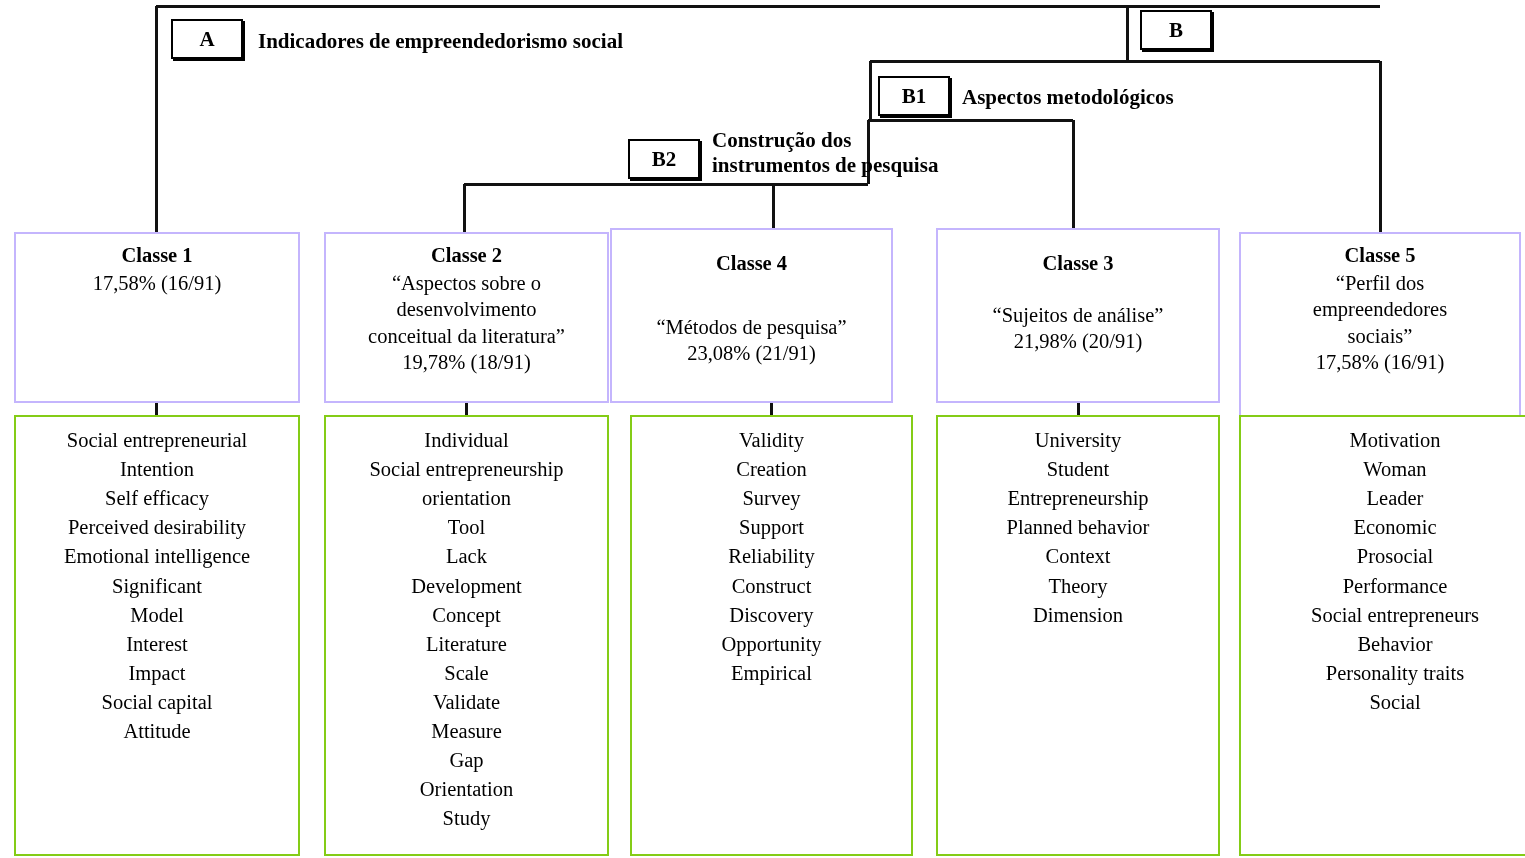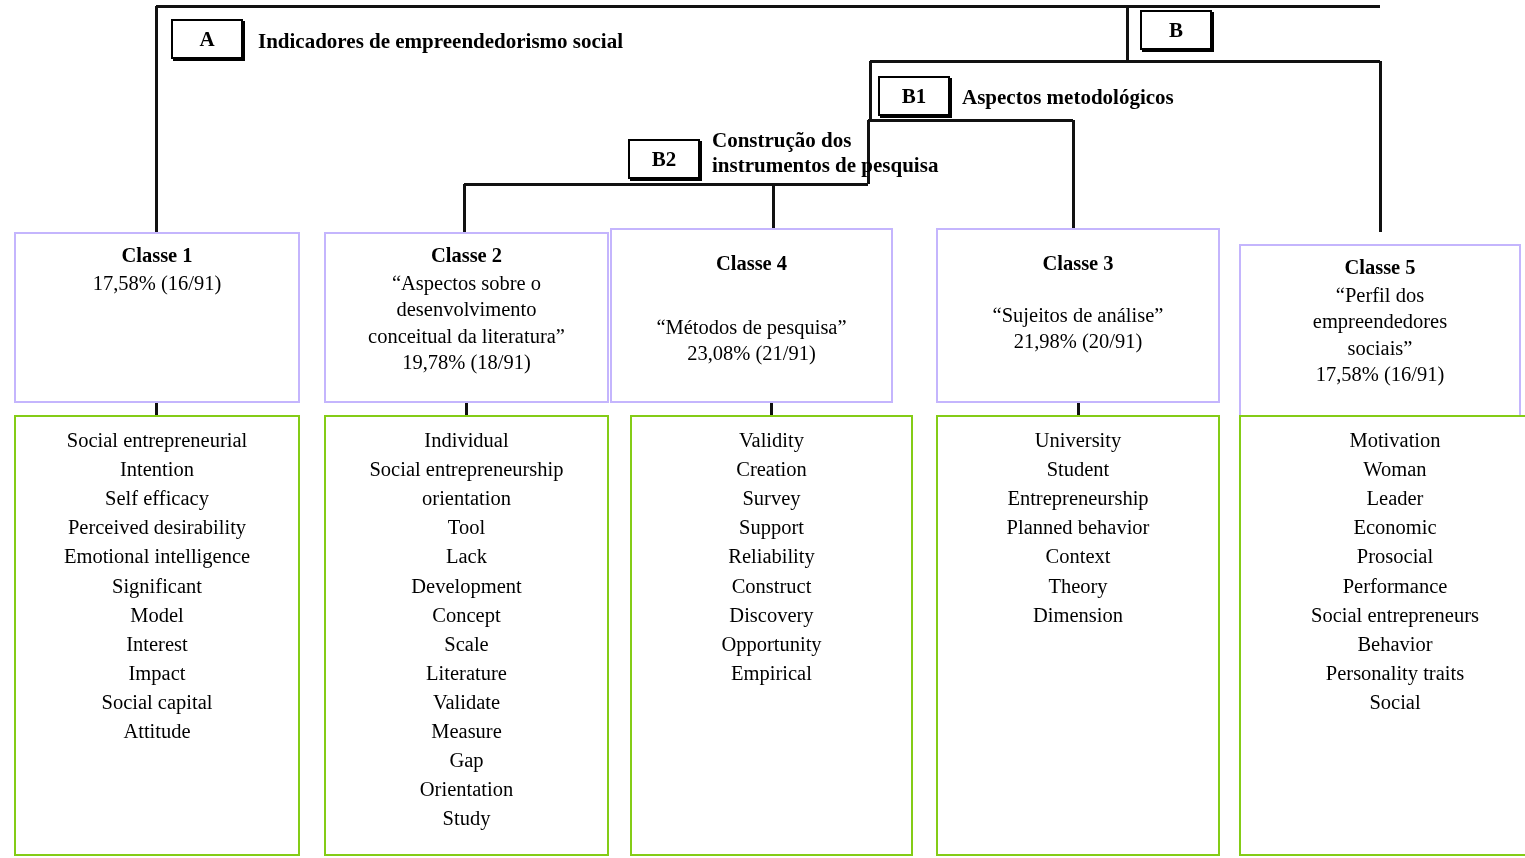--- a/index.html
+++ b/index.html
@@ -169,21 +169,21 @@
     <div class="class-desc" style="margin-top:36px;">“Métodos de pesquisa”</div>
     <div class="class-stat">23,08%  (21/91)</div>
   </div>
 
   <div class="class-box" style="left:936px; top:228px; width:284px; height:175px;">
     <div class="class-title" style="margin-top:12px;">Classe 3</div>
     <div class="class-desc" style="margin-top:24px;text-align:right;">“Sujeitos de análise”</div>
     <div class="class-stat">21,98%  (20/91)</div>
   </div>
 
-  <div class="class-box" style="left:1239px; top:244px; width:282px; height:218px;">
+  <div class="class-box" style="left:1239px; top:232px; width:282px; height:218px;">
     <div class="class-title">Classe 5</div>
     <div class="class-desc">“Perfil dos
 empreendedores
 sociais”</div>
     <div class="class-stat">17,58%  (16/91)</div>
   </div>
 
   <div class="word-box" style="left:14px; top:415px; width:286px; height:441px;">
       <div class="word-item">Social entrepreneurial</div>
       <div class="word-item">Intention</div>
@@ -199,22 +199,22 @@
     </div>
 
   <div class="word-box" style="left:324px; top:415px; width:285px; height:441px;">
       <div class="word-item">Individual</div>
       <div class="word-item">Social entrepreneurship
 orientation</div>
       <div class="word-item">Tool</div>
       <div class="word-item">Lack</div>
       <div class="word-item">Development</div>
       <div class="word-item">Concept</div>
+      <div class="word-item">Literature</div>
       <div class="word-item">Scale</div>
-      <div class="word-item">Literature</div>
       <div class="word-item">Validate</div>
       <div class="word-item">Measure</div>
       <div class="word-item">Gap</div>
       <div class="word-item">Orientation</div>
       <div class="word-item">Study</div>
     </div>
 
   <div class="word-box" style="left:630px; top:415px; width:283px; height:441px;">
       <div class="word-item">Validity</div>
       <div class="word-item">Creation</div>

